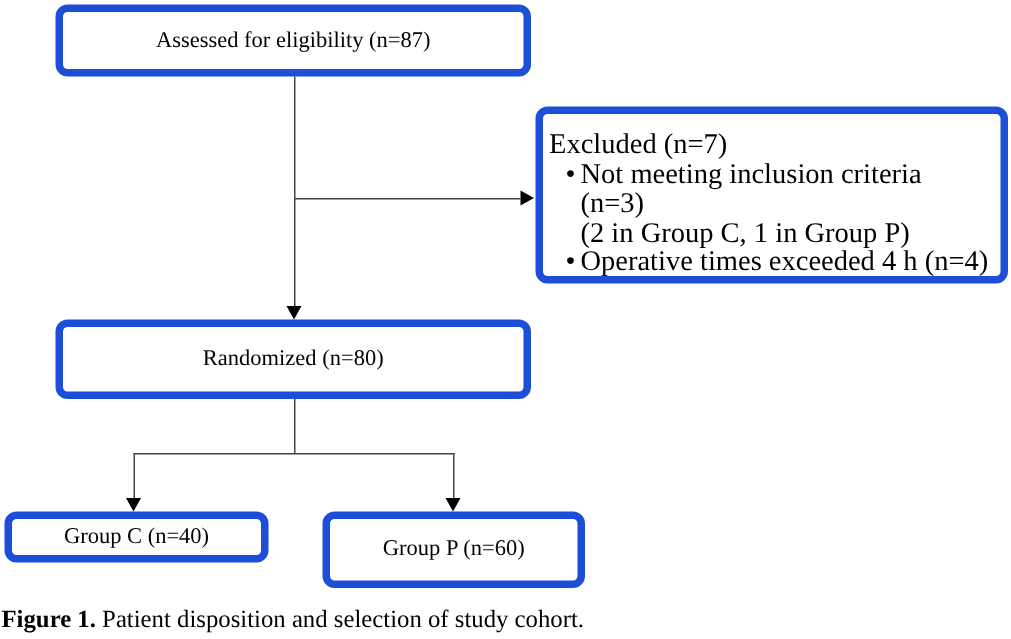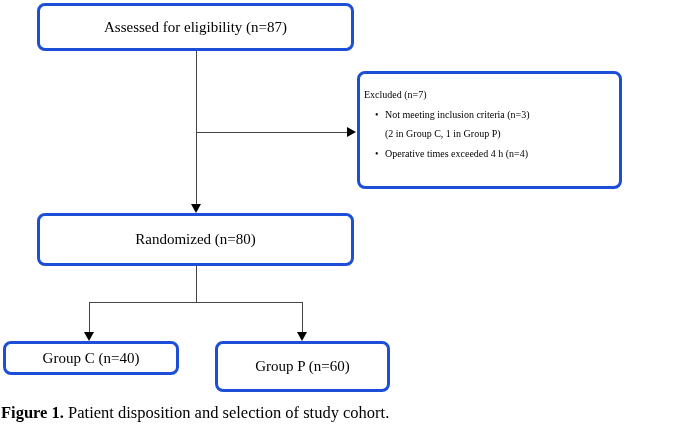--- a/index.html
+++ b/index.html
@@ -9,36 +9,36 @@
   .figure-canvas {
     position: relative;
     width: 674px;
     height: 426px;
     background: #ffffff;
     overflow: hidden;
   }
 
   .box {
     position: absolute;
-    border: 3px solid #1d4ed8;
+    border: 5px solid #1d4ed8;
     border-radius: 8px;
     background: #ffffff;
     font-size: 15px;
     line-height: 1.25;
   }
   .box.centered {
     display: flex;
     align-items: center;
     justify-content: center;
     text-align: center;
   }
 
   .box-assessed   { left: 37px;  top: 3px;   width: 317px; height: 48px; }
-  .box-excluded   { left: 357px; top: 71px;  width: 265px; height: 118px;
-                    font-size: 10px; padding: 11px 6px 6px 4px; }
+  .box-excluded   { left: 357px; top: 71px;  width: 315px; height: 118px;
+                    font-size: 19px; padding: 11px 6px 6px 4px; }
   .box-randomized { left: 37px;  top: 213px; width: 317px; height: 53px; }
   .box-group-c    { left: 3px;   top: 341px; width: 176px; height: 34px; }
   .box-group-p    { left: 215px; top: 341px; width: 175px; height: 51px; }
 
   .excluded-title { display: block; line-height: 19.5px; }
   .bullet-row { display: flex; line-height: 19.5px; }
   .bullet-glyph { width: 21px; padding-left: 11px; flex: 0 0 auto; }
   .bullet-text { flex: 1 1 auto; }
 
   .line {

